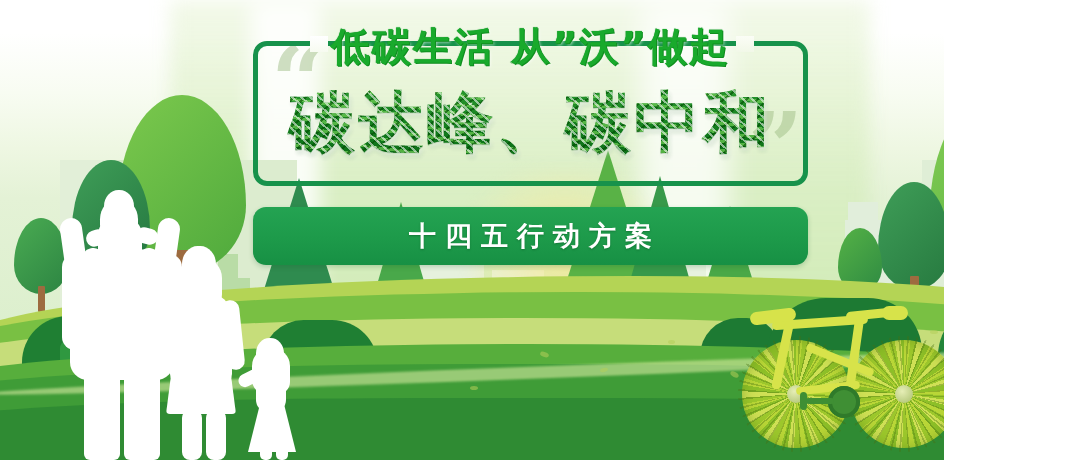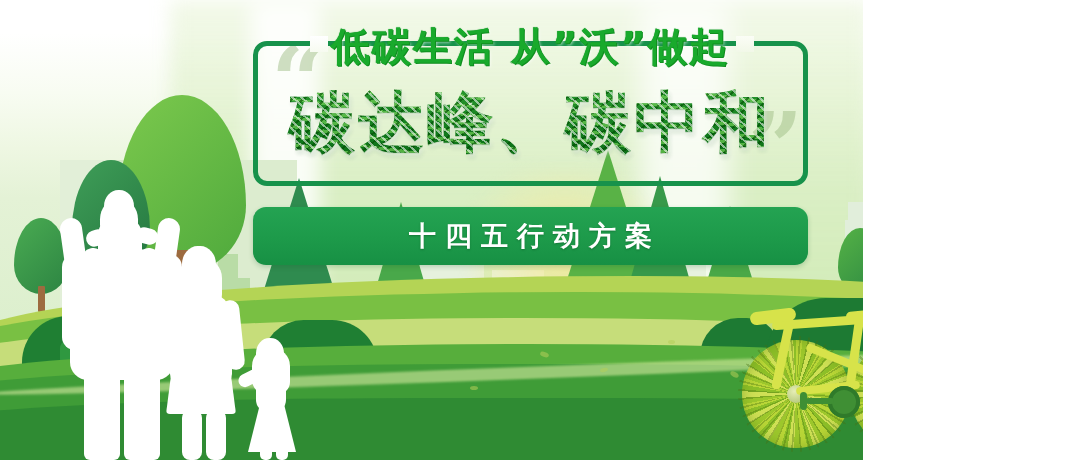--- a/index.html
+++ b/index.html
@@ -1,20 +1,20 @@
 <!DOCTYPE html>
 <html><head>
 <meta charset="utf-8">
 <style>
   html,body{margin:0;padding:0;background:#fff;}
   body{font-family:"Liberation Sans","DejaVu Sans",sans-serif;}
 
   #poster{
     position:relative;
-    width:863px;height:460px;
+    width:944px;height:460px;
     overflow:hidden;
     background:linear-gradient(180deg,#ffffff 0%,#fbfdf6 18%,#f2f8e8 34%,#e9f4dc 46%,#dff0d0 54%);
     text-decoration:underline;
   }
 
   
   .sky{position:absolute;left:0;top:0;width:1080px;height:330px;
        background:linear-gradient(180deg,#ffffff 0%,#ffffff 10%,#f8fcf2 28%,#eef7e2 45%,#e4f2d6 60%,#dcefcd 100%);}
   .sky-wash{position:absolute;left:170px;top:0;width:700px;height:330px;
        background:linear-gradient(180deg,rgba(232,244,214,.55) 0%,rgba(214,237,190,.72) 55%,rgba(205,233,176,.8) 100%);

